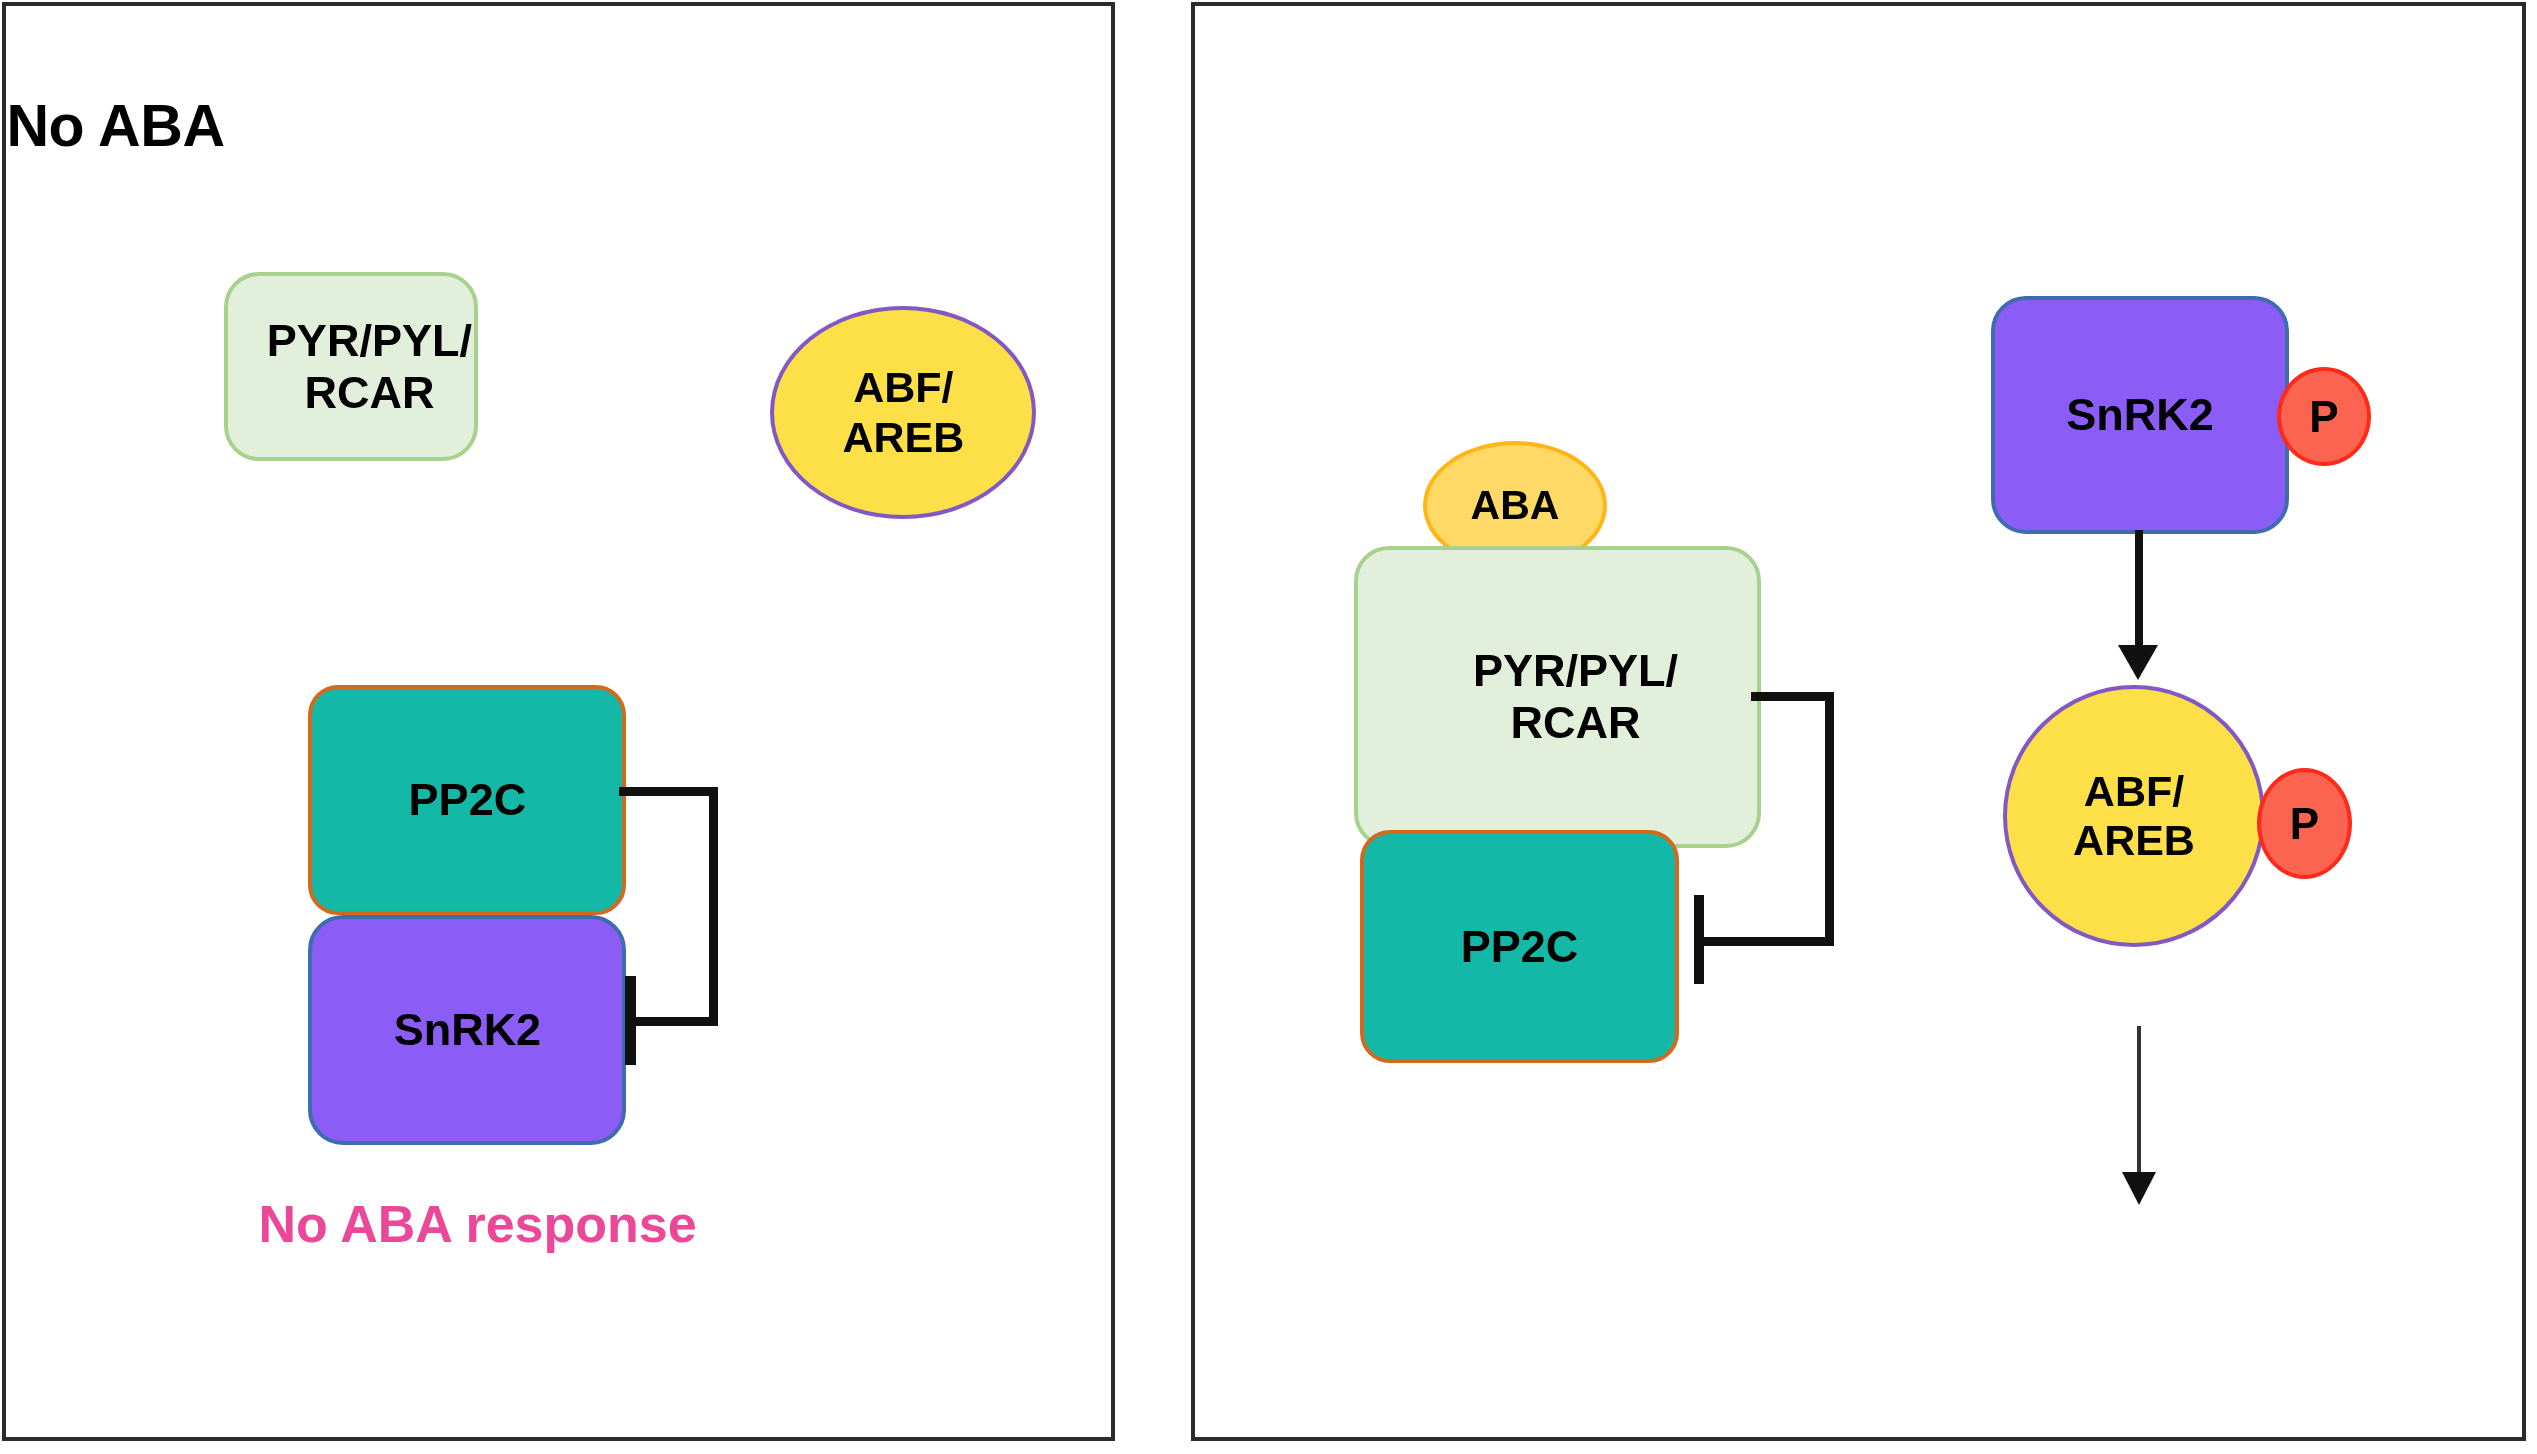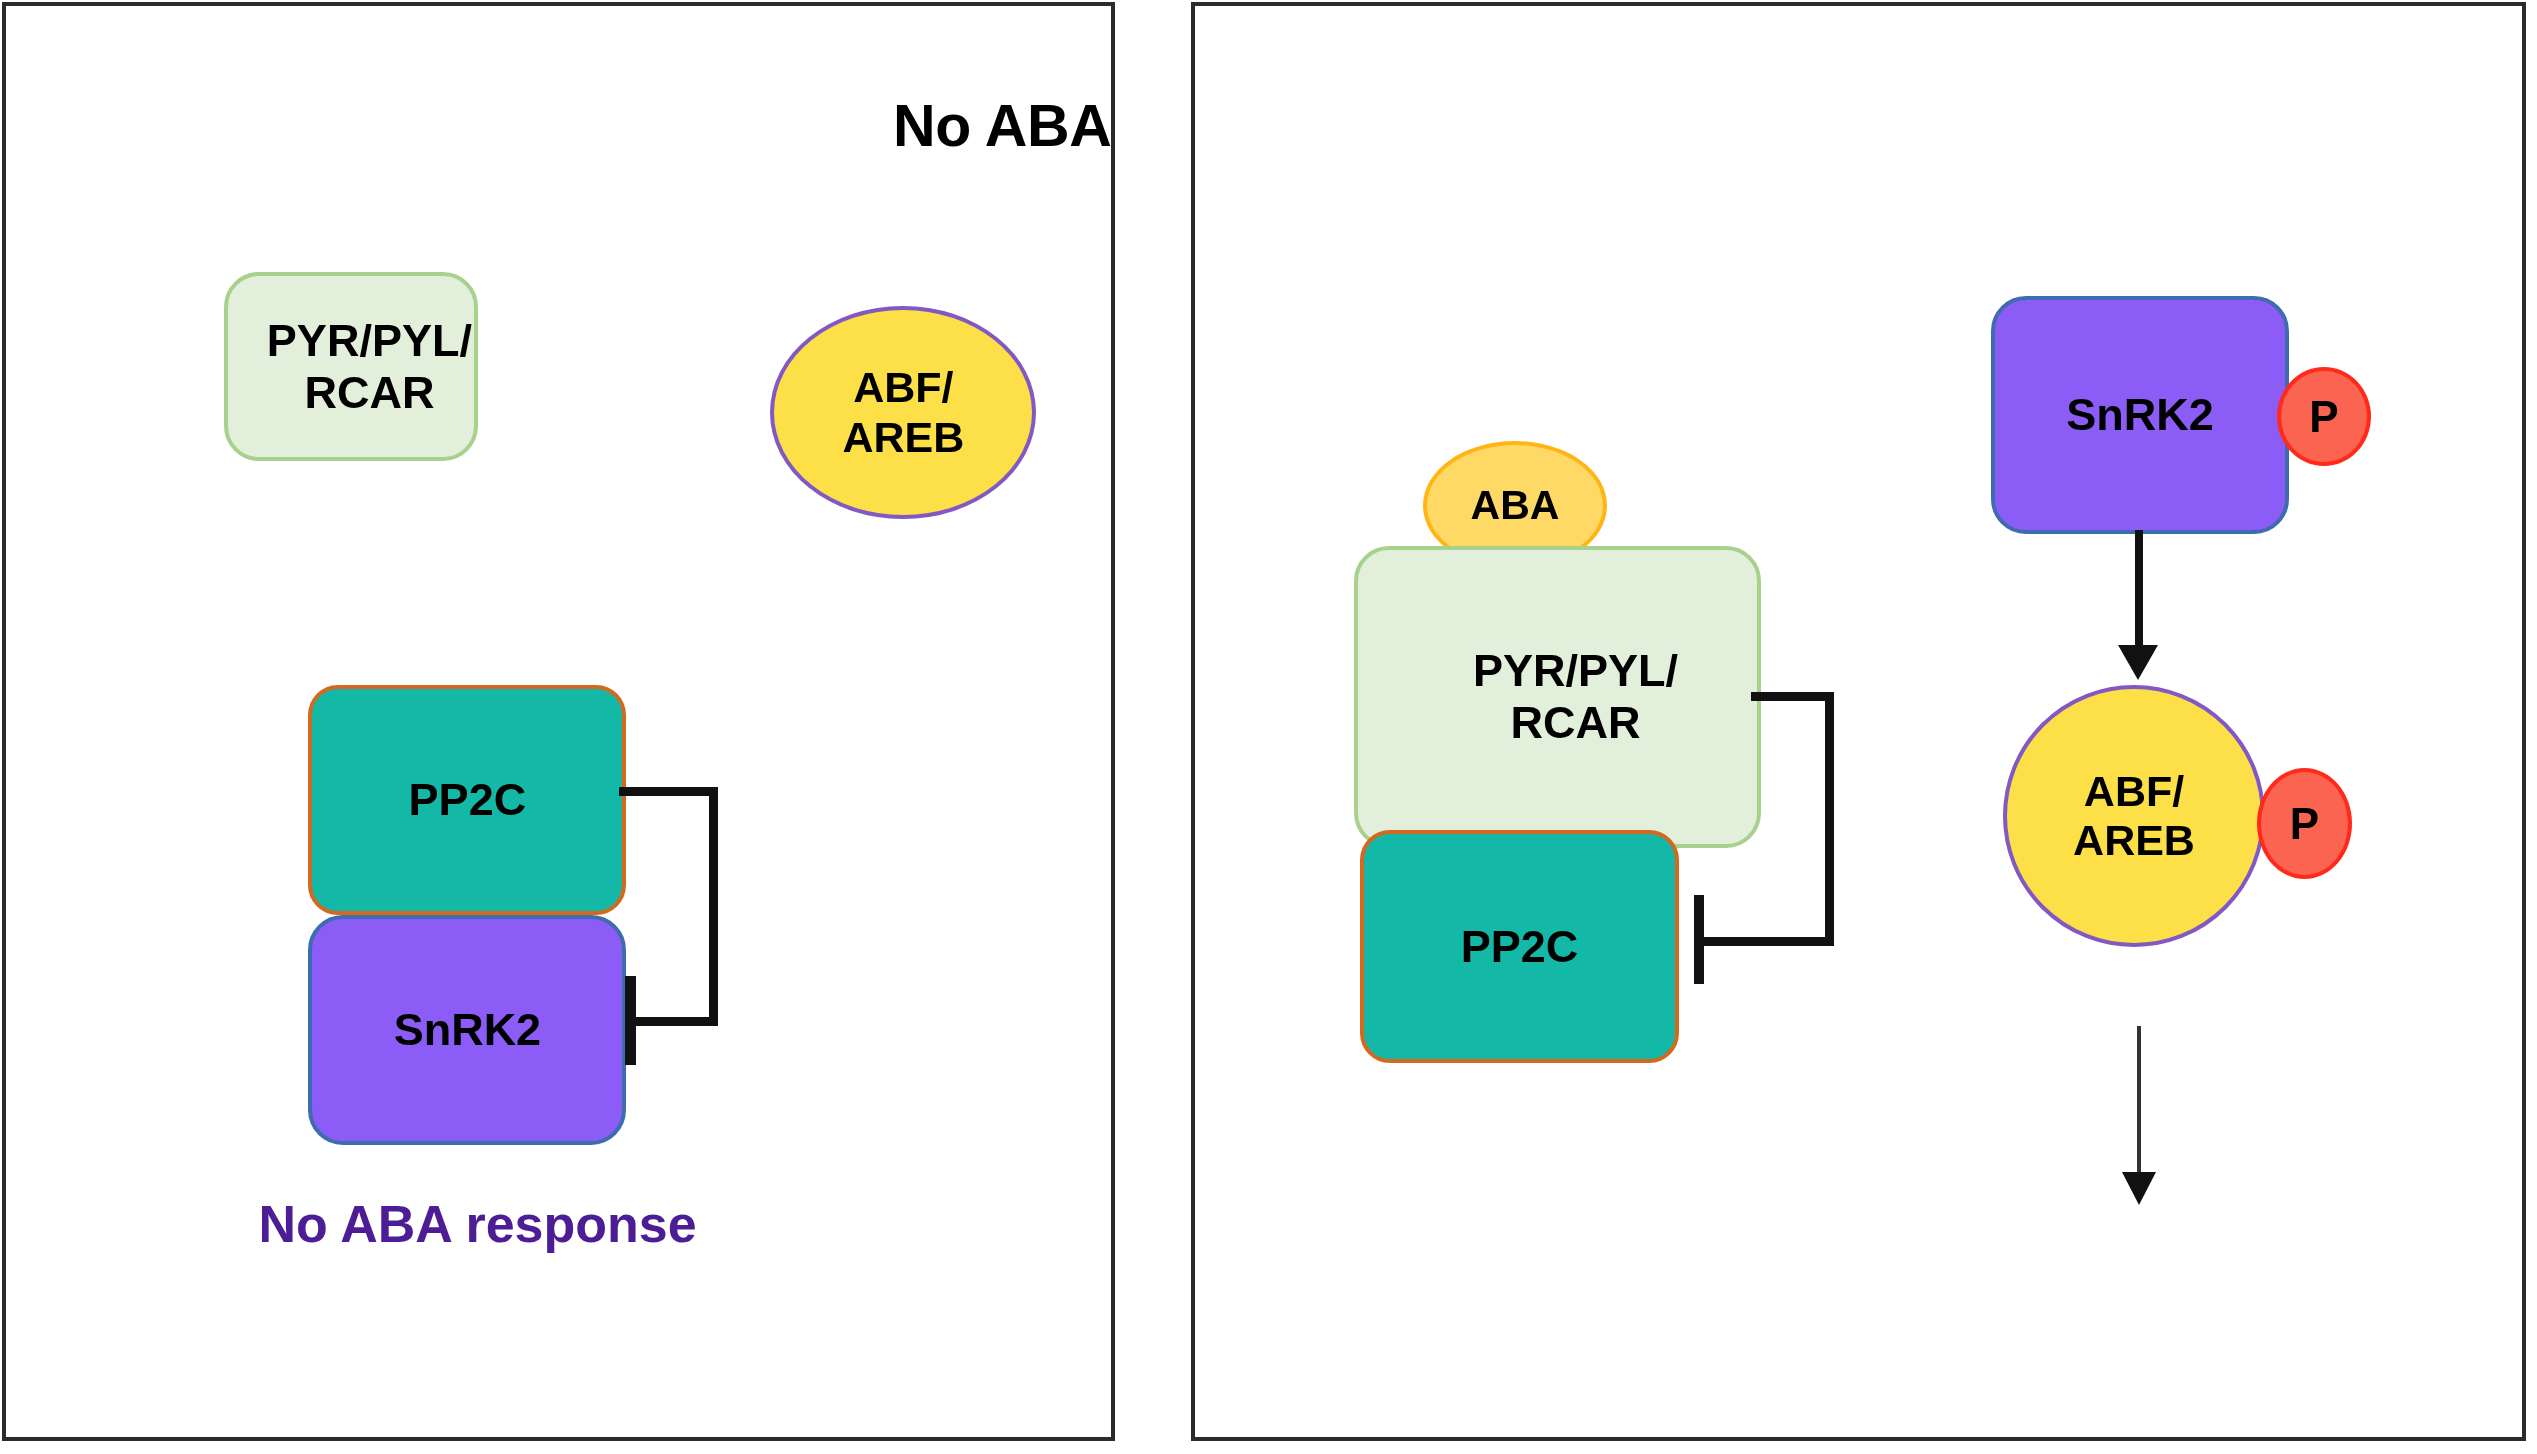--- a/index.html
+++ b/index.html
@@ -22,21 +22,21 @@
     background: #ffffff;
     border: 4px solid #2b2b2b;
     box-sizing: border-box;
   }
   #panel-left  { left: 2.4px;    top: 2.4px; width: 1113px; height: 1439px; }
   #panel-right { left: 1191px; top: 2.4px; width: 1335px; height: 1439px; }
 
   .panel-title {
     position: absolute;
     width: 100%;
-    text-align: right;
+    text-align: left;
     font-size: 59px;
     font-weight: bold;
     color: #000000;
     letter-spacing: -0.4px;
   }
   #title-left  { top: 86px; }
   #title-right { top: 86px; }
 
   
   .node {
@@ -59,21 +59,21 @@
   .ell-yellow { background: #ffd966; border: 4.8px solid #ffb515; border-radius: 50%; }
   .ell-red    { background: #fa6450; border: 4px solid #ff2a1a; border-radius: 50%; }
 
   
   .response-label {
     position: absolute;
     font-size: 52px;
     font-weight: bold;
     white-space: nowrap;
   }
-  #no-aba-response { color: #4c1d95; left: 252px;  top: 1188px; }
+  #no-aba-response { color: #ec4899; left: 252px;  top: 1188px; }
 
   
   .seg-h { position: absolute; background: #111111; height: 8.7px; }
   .seg-v { position: absolute; background: #111111; width: 8.7px; }
   .tbar  { position: absolute; background: #111111; width: 10.3px; }
 
   .arrow-line { position: absolute; background: #111111; }
   .arrow-head {
     position: absolute;
     width: 0; height: 0;

